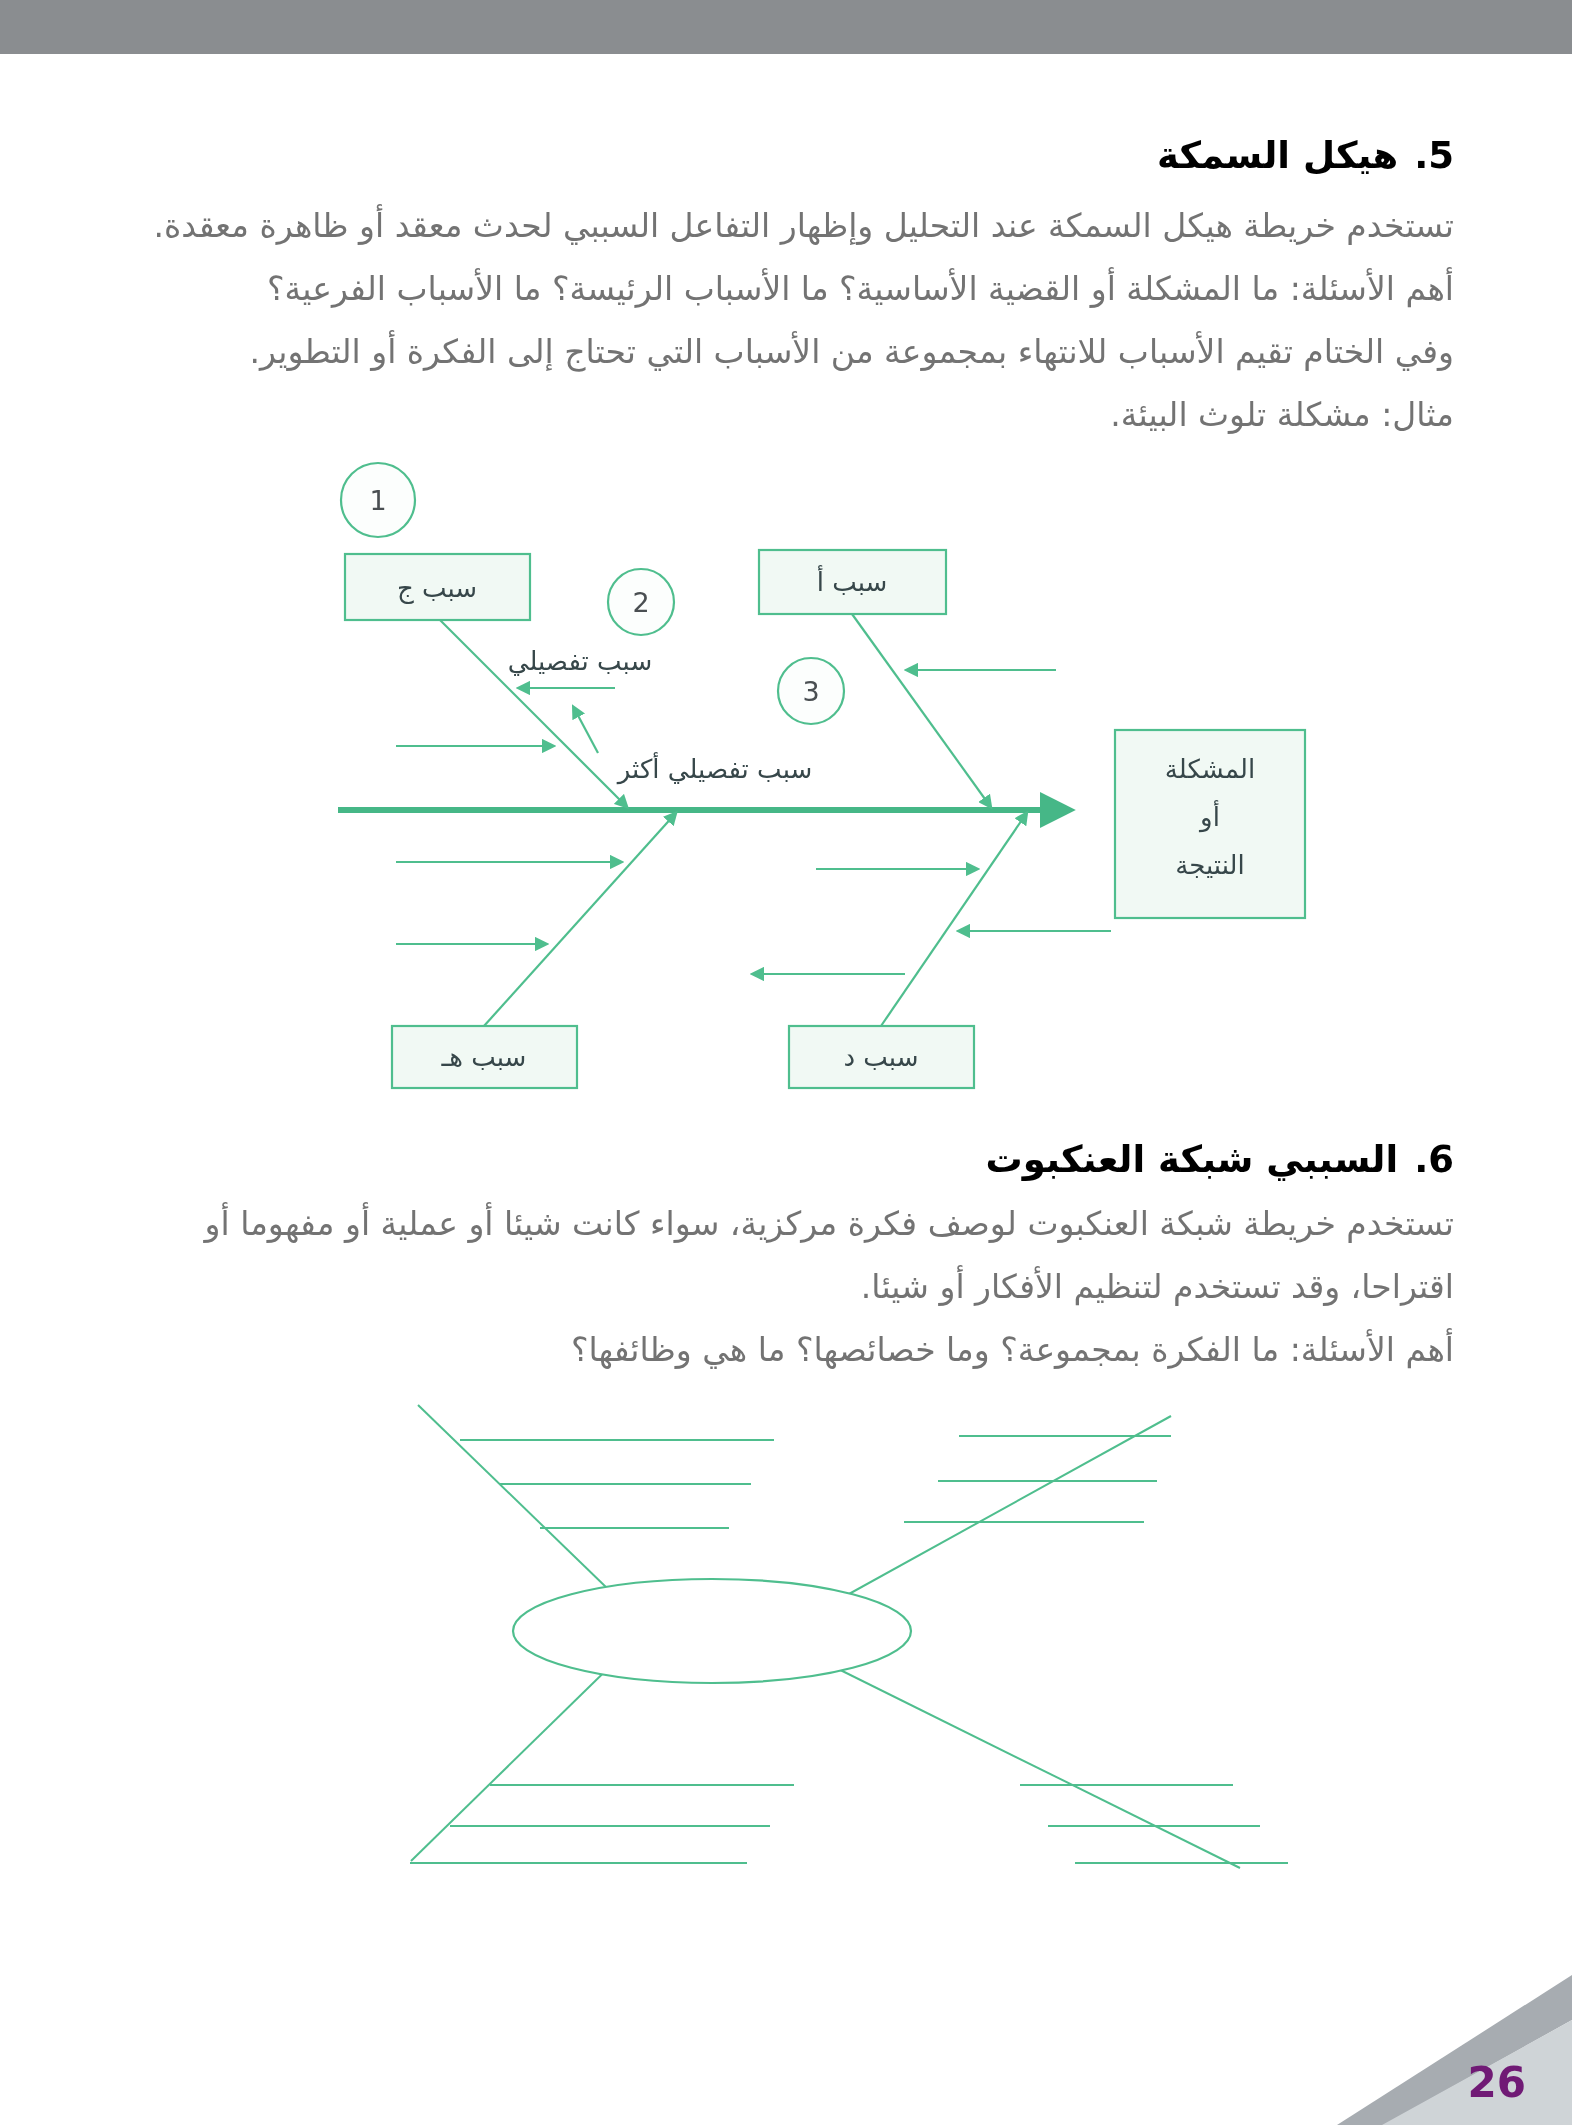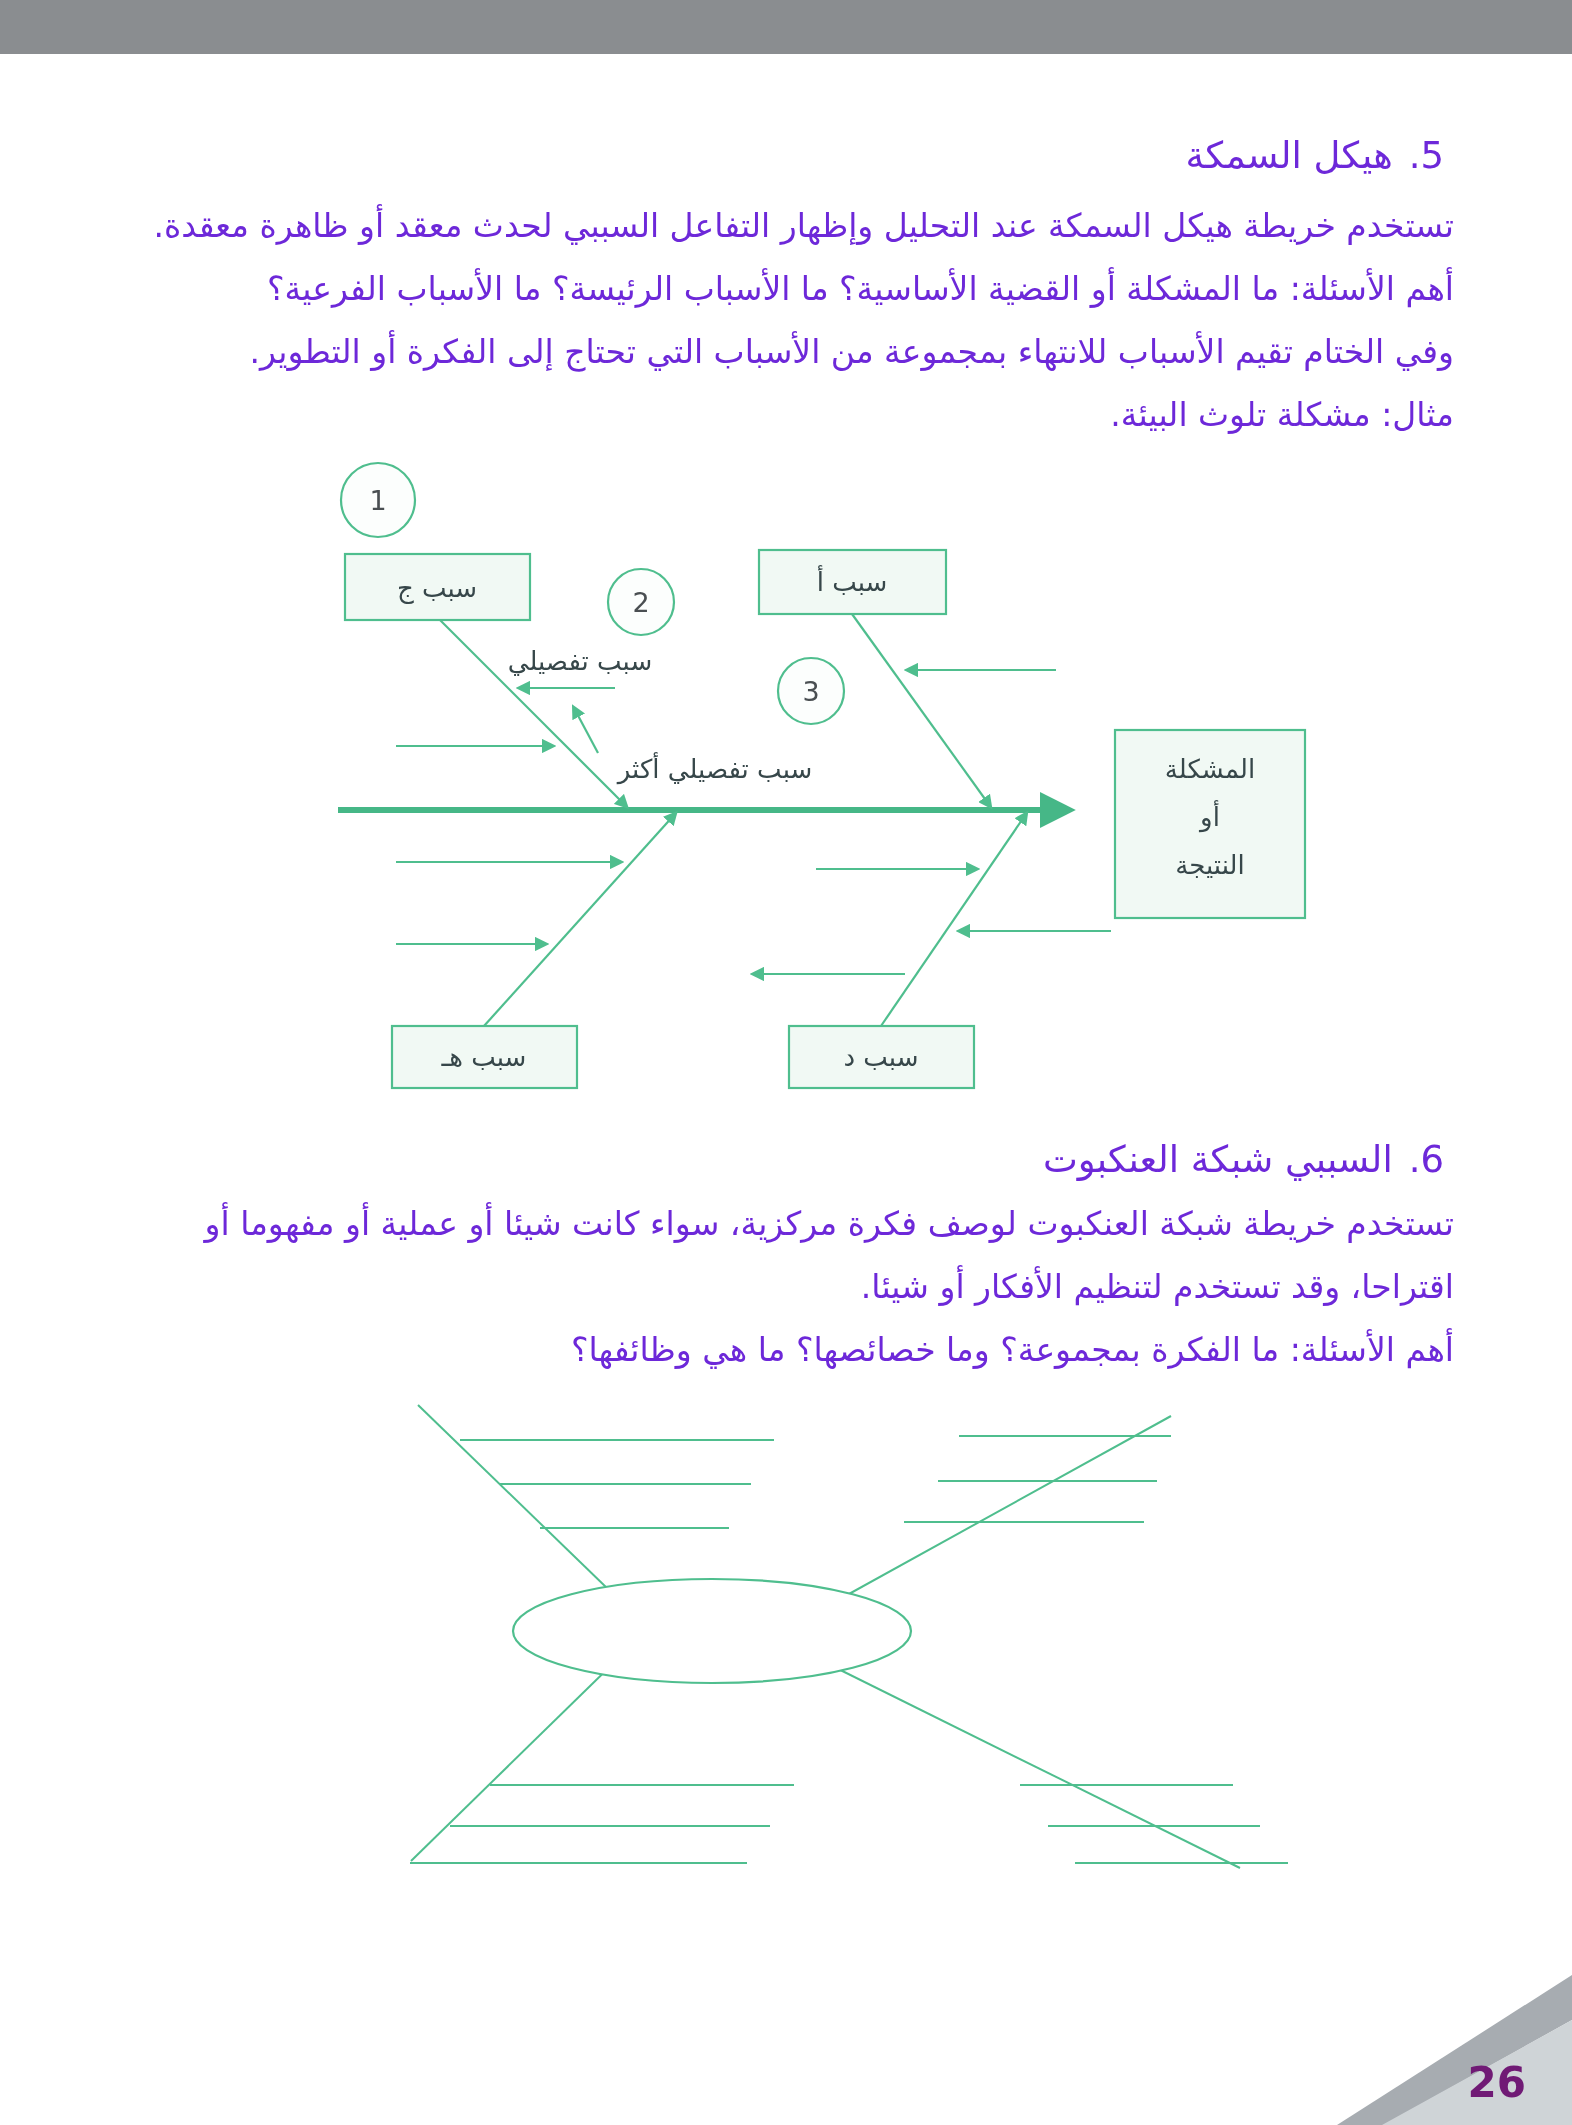--- a/index.html
+++ b/index.html
@@ -2,28 +2,28 @@
 <html lang="ar"><head>
 <meta charset="utf-8">
 <style>
   * { margin:0; padding:0; box-sizing:border-box; }
   html,body { background:#ffffff; }
   body { font-family:"DejaVu Sans", sans-serif; }
   .page { position:relative; width:1572px; height:2125px; background:#ffffff; overflow:hidden; }
 
   .top-bar { position:absolute; top:0; left:0; width:1572px; height:54px; background:#8a8d90; }
 
-  .heading { position:absolute; right:128px; color:#6d28d9; font-size:37px; font-weight:normal;
+  .heading { position:absolute; right:118px; color:#000000; font-size:37px; font-weight:bold;
              direction:rtl; white-space:nowrap; }
   .h5 { top:134px; }
   .h6 { top:1138px; }
   .heading .num { margin-left:16px; }
 
   .para { position:absolute; right:118px; width:1345px; direction:rtl; text-align:right;
-          color:#6d28d9; font-size:33px; line-height:63px; font-weight:500; }
+          color:#737373; font-size:33px; line-height:63px; font-weight:500; }
   .p5 { top:194px; }
   .p6 { top:1192px; }
   .para .line { white-space:nowrap; }
 
   .diagram { position:absolute; }
   .fishbone { left:330px; top:458px; }
   .spider   { left:400px; top:1395px; }
 
   svg text { font-family:"DejaVu Sans", sans-serif; fill:#37474a; font-size:26px; }
   svg .numtxt { font-size:27px; fill:#4a4f52; }

